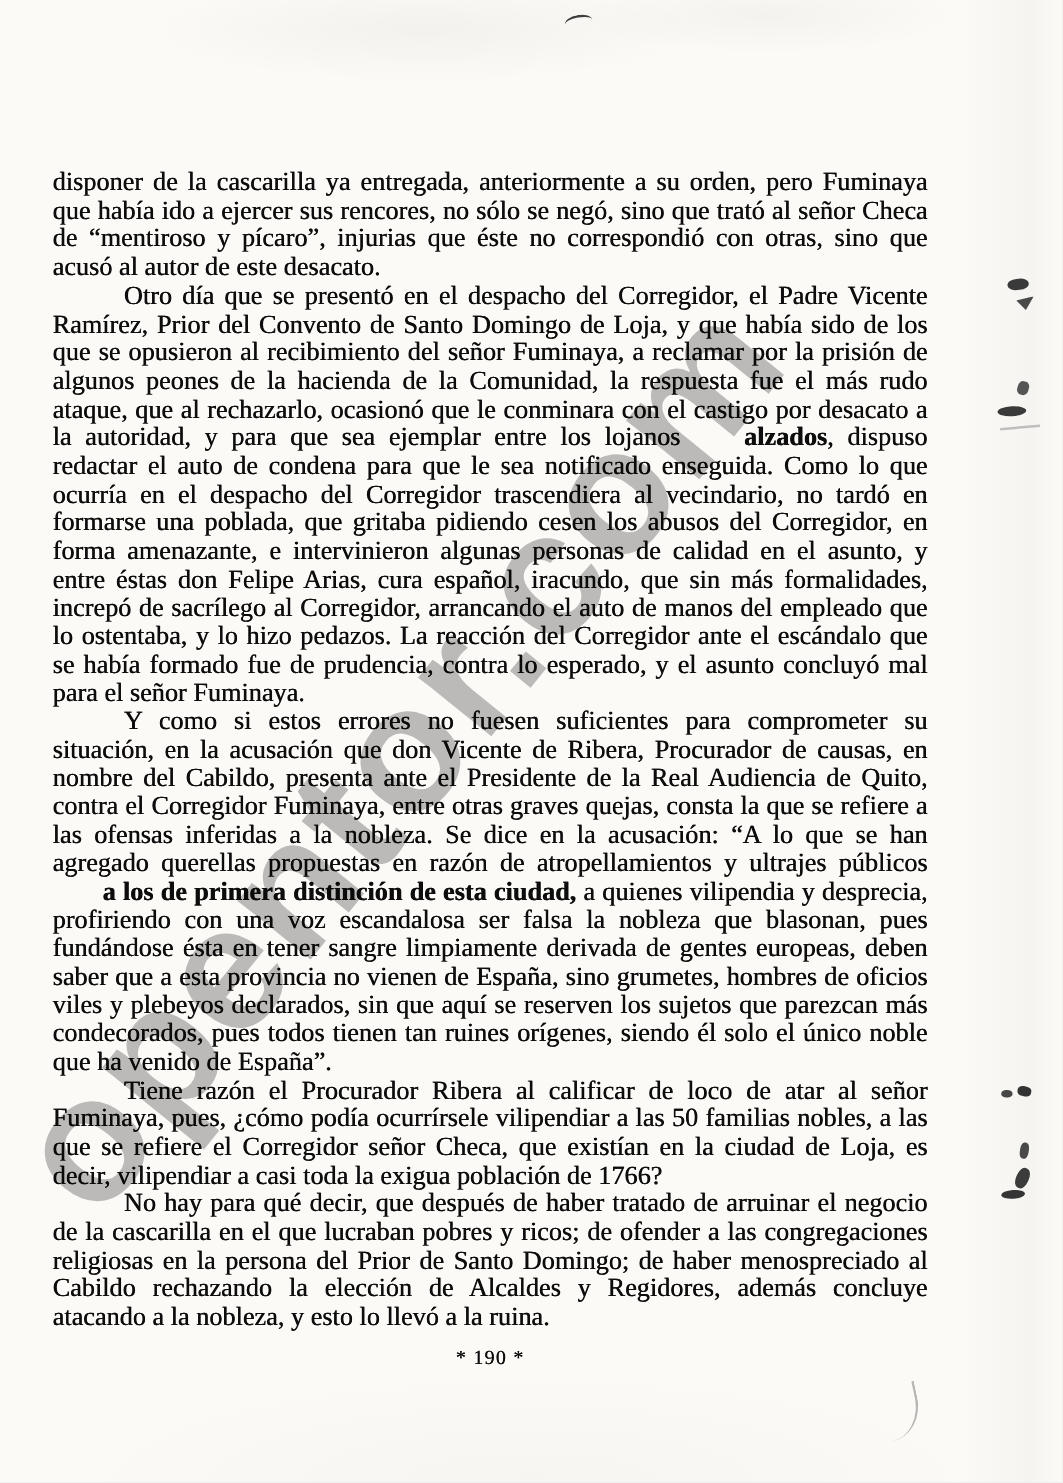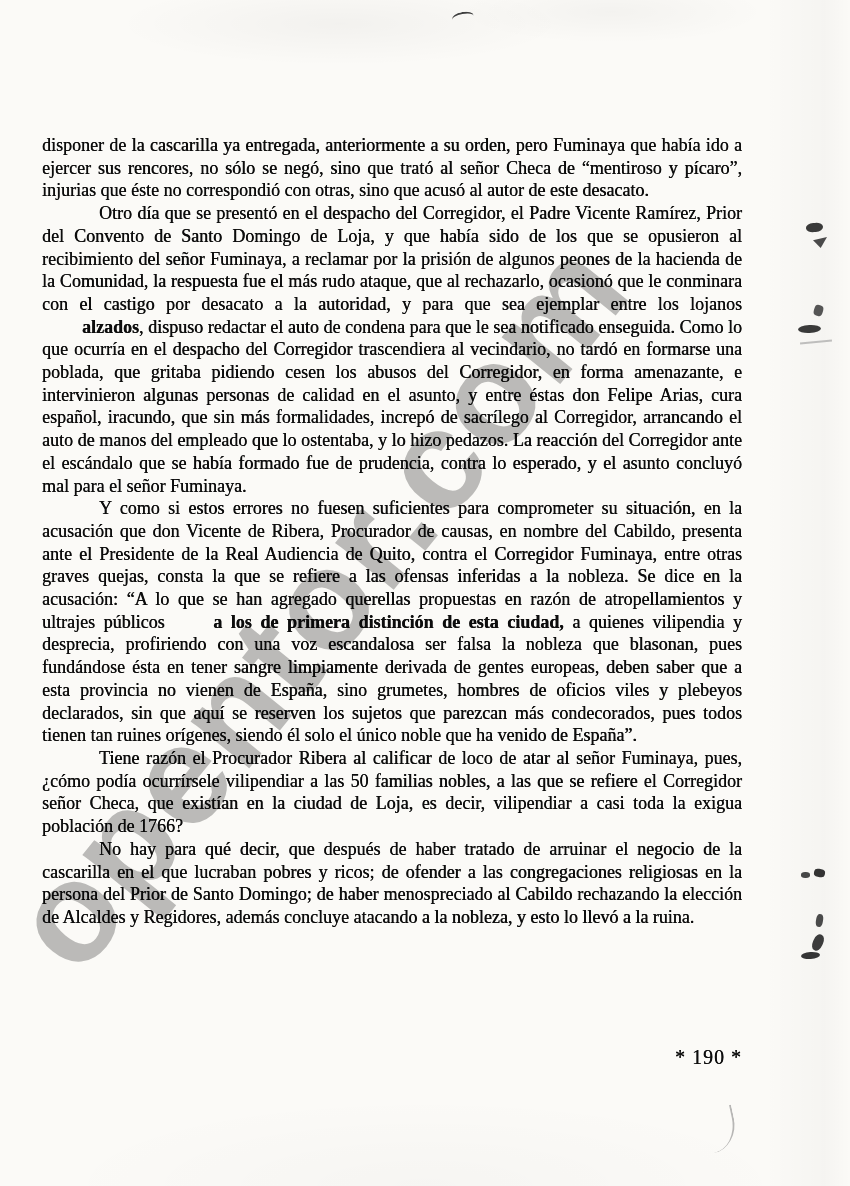--- a/index.html
+++ b/index.html
@@ -30,34 +30,34 @@
     color:rgba(125,125,125,0.50);
     mix-blend-mode:multiply;
     z-index:3;
     pointer-events:none;
   }
   .text-block{
     position:absolute;
     left:42px;top:134px;
     width:700px;
     z-index:2;
-    font-size:18px;
+    font-size:21px;
     line-height:22.7px;
     text-align:justify;
     text-shadow:0.35px 0 0 currentColor;
   }
   .para{margin:0;padding:0;}
   .para.indent{text-indent:57px;}
   .b{font-weight:bold;margin-left:40px;}
   .page-number{
     position:absolute;
-    left:42px;top:1046px;
+    left:42px;top:1078px;
     width:700px;
-    text-align:right;
-    font-size:20px;
+    text-align:center;
+    font-size:16px;
     letter-spacing:1px;
     z-index:2;
     text-shadow:0.35px 0 0 currentColor;
   }
   
   .art{position:absolute;z-index:4;}
   .a-topcurve{left:452px;top:12px;width:22px;height:9px;border-top:2.5px solid #3f3f3f;border-radius:50%;transform:rotate(-10deg);}
   .a-s1{left:806px;top:223px;width:17px;height:9px;background:#3a3a3a;border-radius:45%;transform:rotate(-6deg);}
   .a-s2{left:813px;top:237px;width:14px;height:11px;background:#4a4a4a;clip-path:polygon(0 30%,100% 0,55% 100%);}
   .a-s3{left:814px;top:305px;width:9px;height:11px;background:#555;border-radius:40%;transform:rotate(16deg);}

